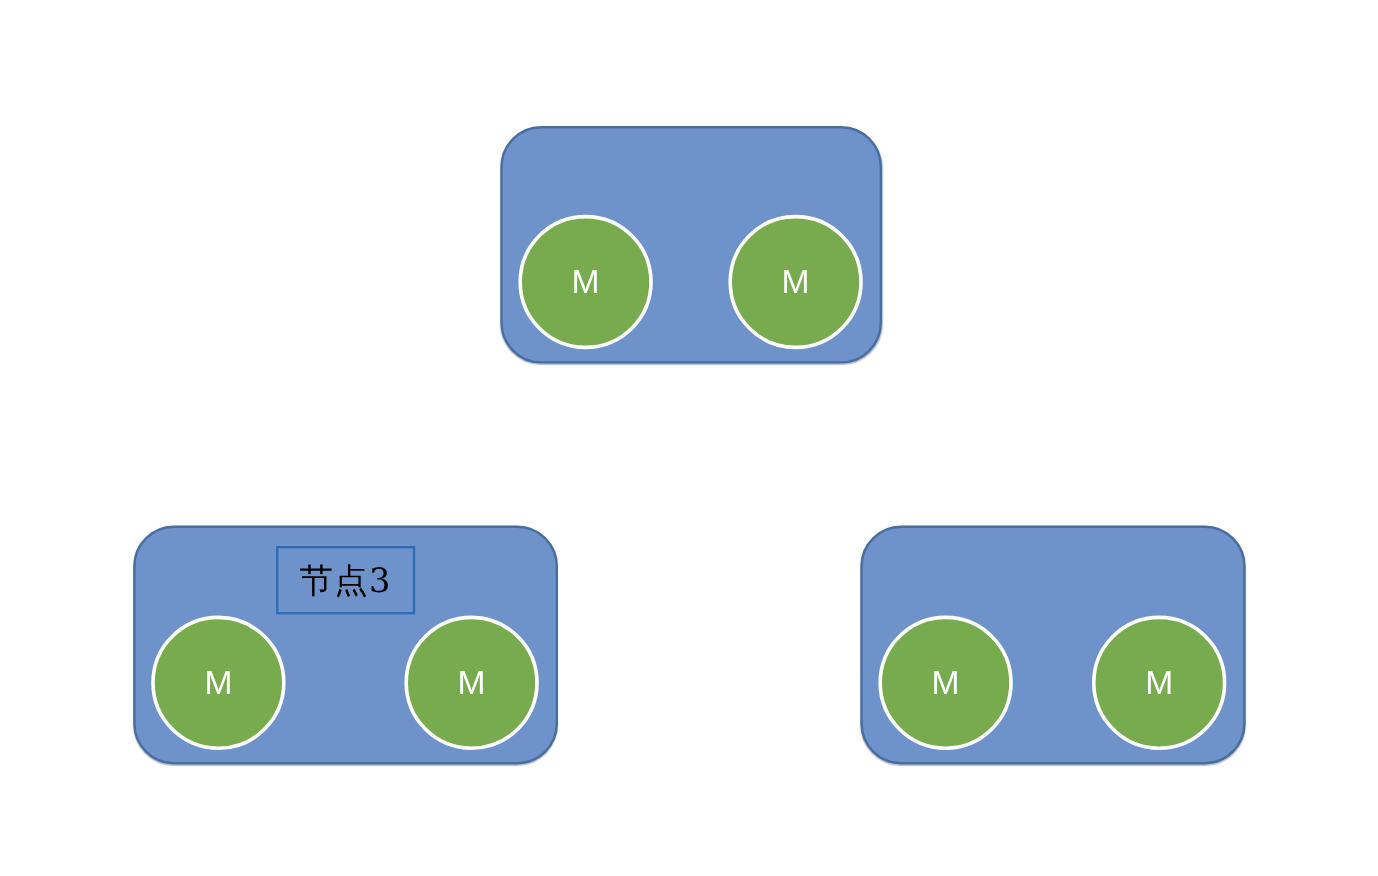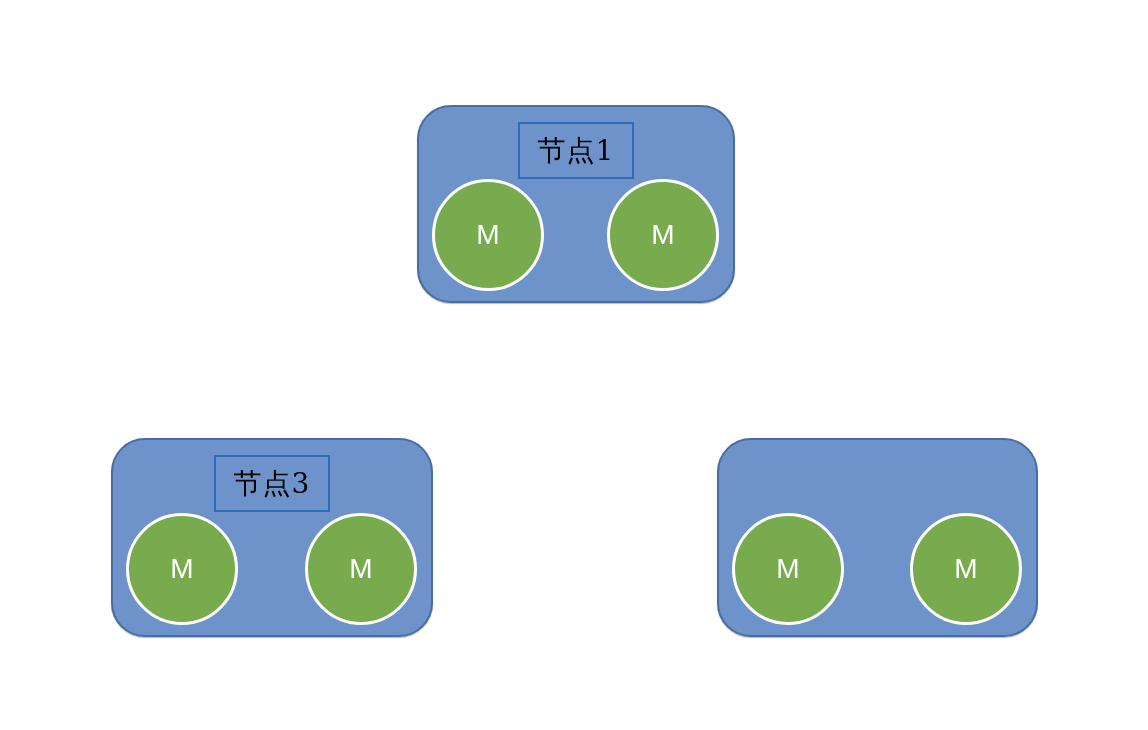--- a/index.html
+++ b/index.html
@@ -17,21 +17,21 @@
   }
   .node {
     position: absolute;
     background: var(--node-fill, #6D93CA);
     border: 2px solid var(--node-border, #4A6DA0);
     border-radius: 34px;
     box-sizing: border-box;
     box-shadow: 0 1px 1px rgba(40, 62, 96, 0.35);
   }
   .node-pos-1 { left: 417px; top: 105px; width: 318px; height: 198px; }
-  .node-pos-3 { left: 111px; top: 438px; width: 322px; height: 199px; text-align: center; }
+  .node-pos-3 { left: 111px; top: 438px; width: 354px; height: 199px; text-align: center; }
   .node-pos-2 { left: 717px; top: 438px; width: 321px; height: 199px; }
 
   .node-label {
     position: absolute;
     top: 15px;
     left: 50%;
     transform: translateX(-50%);
     width: 116px;
     height: 57px;
     box-sizing: border-box;
@@ -66,23 +66,20 @@
     font-size: 28px;
     font-family: "Liberation Sans", "DejaVu Sans", sans-serif;
   }
 </style>
 </head>
 <body>
 
 <div class="canvas" style="--bg: #ffffff; --node-fill: #6D93CA; --node-border: #4A6DA0; --label-border: #2E6DB5; --label-text: #000000; --member-fill: #77AB4E; --member-border: #ffffff; --member-text: #ffffff;">
 
   <div class="node node-pos-1">
-    <div class="node-label">
-      <span>节点1</span>
-    </div>
     <div class="members">
       <div class="member">
         <span>M</span>
       </div>
       <div class="member">
         <span>M</span>
       </div>
     </div>
   </div>
 

